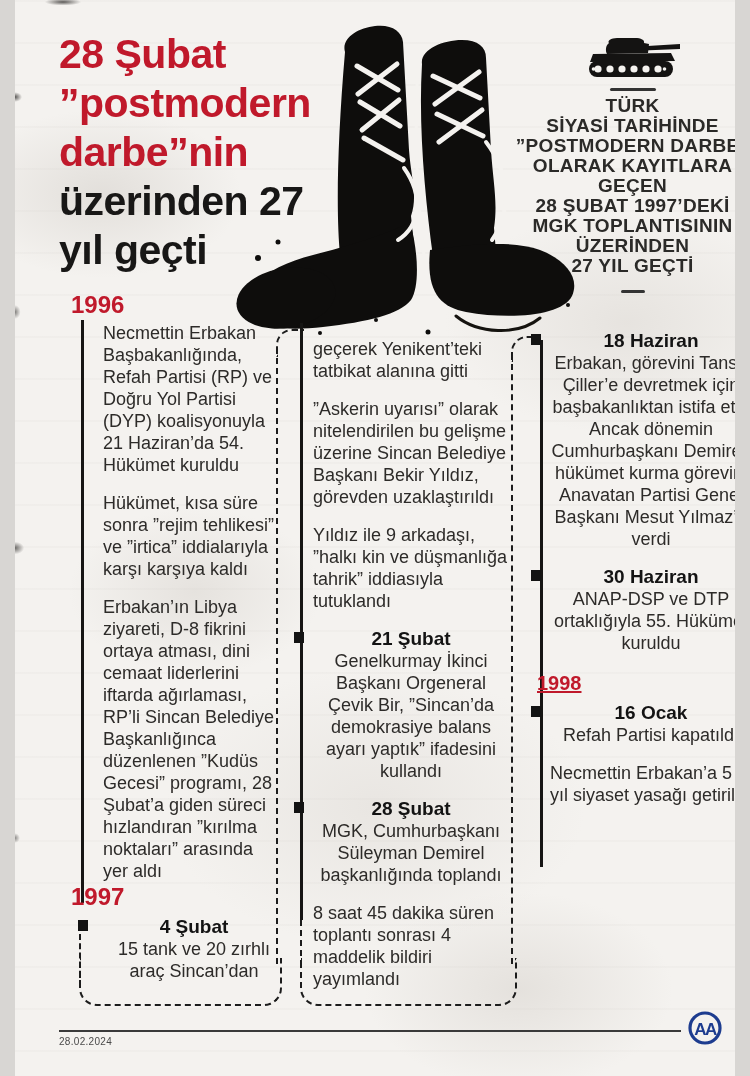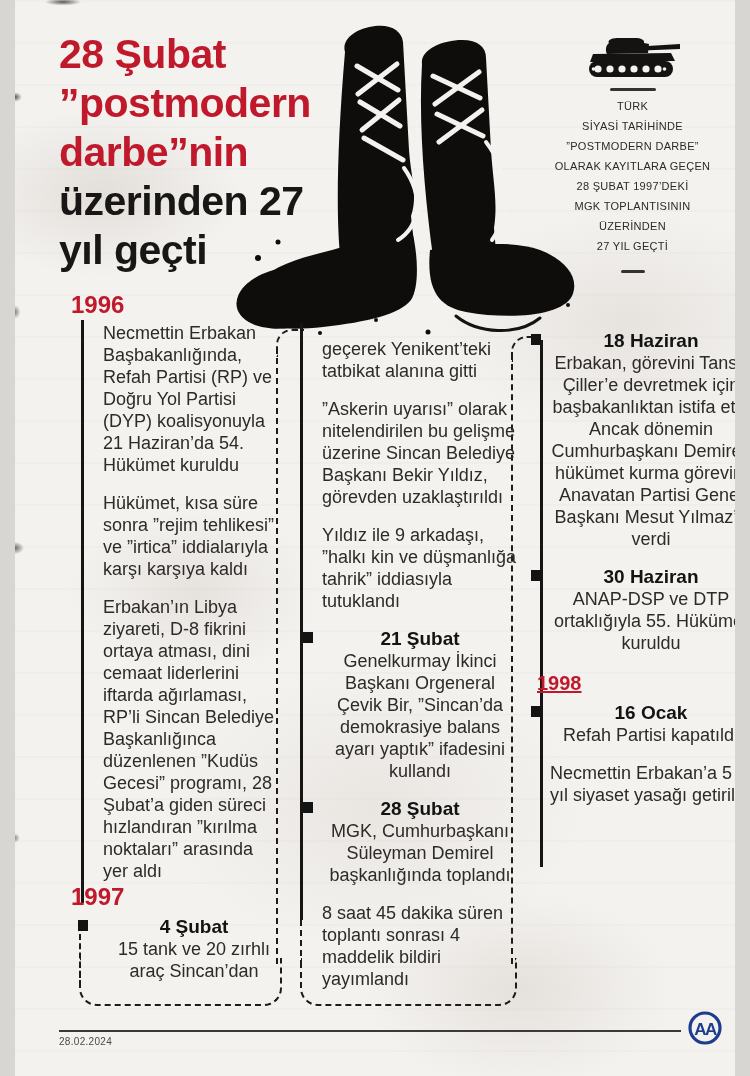--- a/index.html
+++ b/index.html
@@ -25,21 +25,21 @@
   .title span{display:block;font-size:41px;line-height:49px;font-weight:bold;letter-spacing:-0.5px;}
   .t-red{color:#c0192b;}
   .t-black{color:#181716;}
   
   .hdr{position:absolute;left:500px;top:36px;width:235px;text-align:center;z-index:6;}
   .hdr .tank{display:block;margin:0 auto;}
   .divider{height:3px;background:#333;margin:0 auto;border-radius:2px;}
   .div-top{width:46px;margin-top:6px;}
   .div-bottom{width:24px;margin-top:14px;}
   .hdr-lines{margin-top:5px;}
-  .hdr-lines span{display:block;font-size:11px;line-height:20px;font-weight:normal;
+  .hdr-lines span{display:block;font-size:19px;line-height:20px;font-weight:bold;
     letter-spacing:.3px;color:#2b2a28;}
   
   .yr{position:absolute;font-size:24px;font-weight:bold;color:#c0192b;line-height:26px;z-index:4;}
   .tline{position:absolute;width:3px;background:#161514;z-index:2;}
   .tblock{position:absolute;z-index:3;color:#2d2b29;}
   .tblock p{margin:0 0 16px 0;font-size:18px;line-height:22px;}
   .event{margin:0 0 16px 0;text-align:center;}
   .edate{position:relative;font-size:19px;font-weight:bold;color:#131313;line-height:22px;}
   .bullet{position:absolute;left:-19px;top:4px;width:10px;height:11px;background:#131313;}
   .b-far .bullet{left:-26px;}
@@ -166,21 +166,21 @@
       <p>15 tank ve 20 zırhlı araç Sincan’dan</p>
     </div>
   </div>
 
   <div class="dash dash-v" style="left:64px;top:934px;height:52px;"></div>
   <div class="dash dash-u" style="left:64px;top:958px;width:199px;height:46px;"></div>
   <div class="dash dash-v" style="left:261px;top:348px;height:616px;"></div>
   <div class="dash dash-hook" style="left:261px;top:329px;width:26px;height:26px;"></div>
 
   <div class="tline" style="left:285px;top:323px;height:597px;"></div>
-  <div class="tblock" style="left:307px;top:338px;width:196px;">
+  <div class="tblock" style="left:298px;top:338px;width:196px;">
     <p>geçerek Yenikent’teki tatbikat alanına gitti</p>
     <p>”Askerin uyarısı” olarak nitelendirilen bu gelişme üzerine Sincan Belediye Başkanı Bekir Yıldız, görevden uzaklaştırıldı</p>
     <p>Yıldız ile 9 arkadaşı, ”halkı kin ve düşmanlığa tahrik” iddiasıyla tutuklandı</p>
     <div class="event">
       <div class="edate">
         <span class="bullet"></span>
         <span>21 Şubat</span>
       </div>
       <p>Genelkurmay İkinci Başkanı Orgeneral Çevik Bir, ”Sincan’da demokrasiye balans ayarı yaptık” ifadesini kullandı</p>
     </div>

